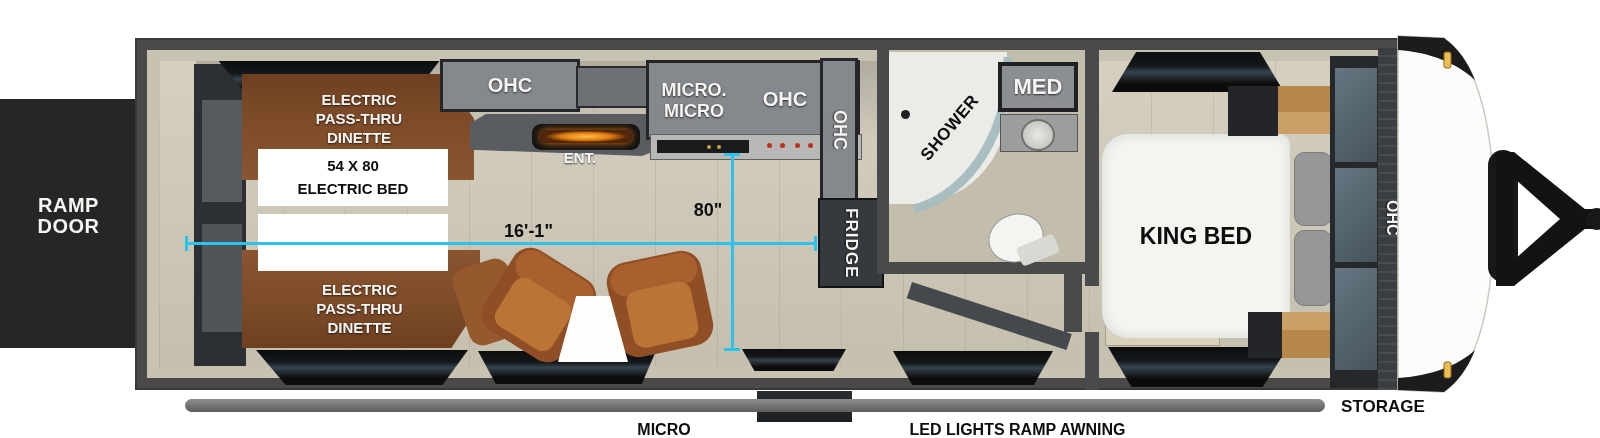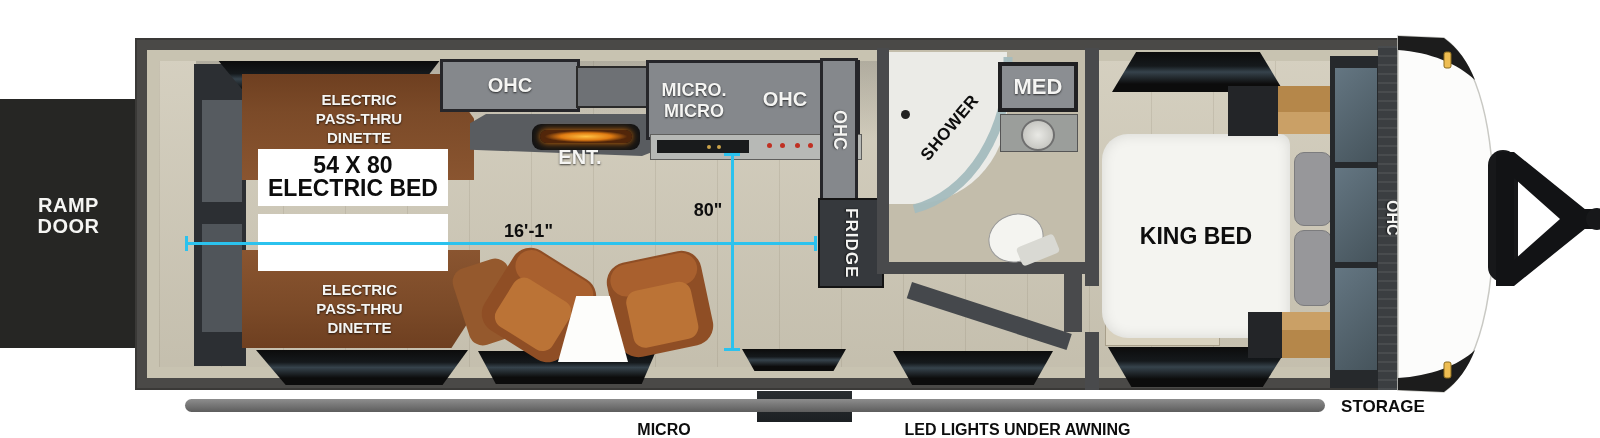--- a/index.html
+++ b/index.html
@@ -56,33 +56,33 @@
 
   <div class="abs" style="left:242px;top:250px;width:238px;height:98px;background:linear-gradient(#8a5530,#7b4a28 60%,#6e3f20);clip-path:polygon(0 0,100% 0,100% 55%,88% 100%,0 100%);"></div>
   <div class="abs" style="left:460px;top:262px;width:58px;height:80px;background:#95592d;border-radius:14px;transform:rotate(-18deg);"></div>
   <div class="abs wlbl" style="left:252px;top:280px;width:215px;font-size:15px;line-height:19px;">
     <div>ELECTRIC</div>
     <div>PASS-THRU</div>
     <div>DINETTE</div>
   </div>
 
   <div class="abs" style="left:258px;top:149px;width:190px;height:57px;background:#fff;">
-    <div class="lbl" style="position:absolute;left:0;top:5px;width:100%;font-size:23px;line-height:23px;">
+    <div class="lbl" style="position:absolute;left:0;top:5px;width:100%;font-size:15px;line-height:23px;">
       <div>54 X 80</div>
       <div>ELECTRIC BED</div>
     </div>
   </div>
   <div class="abs" style="left:258px;top:214px;width:190px;height:57px;background:#fff;"></div>
 
   <div class="abs" style="left:470px;top:114px;width:200px;height:42px;background:#595c60;clip-path:polygon(0 22%,8% 0,100% 0,100% 74%,86% 100%,0 85%);"></div>
   <div class="abs" style="left:532px;top:124px;width:108px;height:26px;background:#141414;border-radius:9px;">
     <div style="position:absolute;left:8px;top:6px;width:92px;height:13px;border-radius:7px;
                 background:radial-gradient(closest-side,#ffc143,#e07b12 55%,#52260a 90%);box-shadow:0 0 7px #d9740f;"></div>
   </div>
-  <div class="abs wlbl" style="left:505px;top:147px;width:150px;font-size:20px;line-height:21px;">
+  <div class="abs wlbl" style="left:505px;top:147px;width:150px;font-size:15px;line-height:21px;">
     <div>ENT.</div>
   </div>
 
   <div class="abs flexc" style="left:440px;top:59px;width:140px;height:53px;background:var(--cab);border:3px solid var(--cabline);box-sizing:border-box;">
     <span class="wlbl" style="font-size:20px;">OHC</span>
   </div>
   <div class="abs" style="left:576px;top:66px;width:74px;height:42px;background:#6e7175;border:2px solid #2a2a2a;box-sizing:border-box;"></div>
 
   <div class="abs" style="left:646px;top:60px;width:214px;height:80px;background:var(--cab);border:3px solid var(--cabline);box-sizing:border-box;"></div>
   <div class="abs wlbl" style="left:650px;top:80px;width:88px;font-size:18px;line-height:21px;">
@@ -203,16 +203,16 @@
   <div class="abs lbl" style="left:1328px;top:397px;width:110px;font-size:17px;">
     <span>STORAGE</span>
   </div>
 
   <div class="abs" style="left:757px;top:391px;width:95px;height:31px;background:linear-gradient(#2a2e31,#1c2023);"></div>
   <div class="abs" style="left:185px;top:399px;width:1140px;height:13px;border-radius:7px;background:linear-gradient(#8d8d8d,#5d5d5d);"></div>
   <div class="abs lbl" style="left:614px;top:421px;width:100px;font-size:16px;">
     <span>MICRO</span>
   </div>
   <div class="abs lbl" style="left:895px;top:421px;width:245px;font-size:16px;">
-    <span>LED LIGHTS UNDER AWNING</span>
+    <span>LED LIGHTS RAMP AWNING</span>
   </div>
 
 </div>
 
 </body></html>

